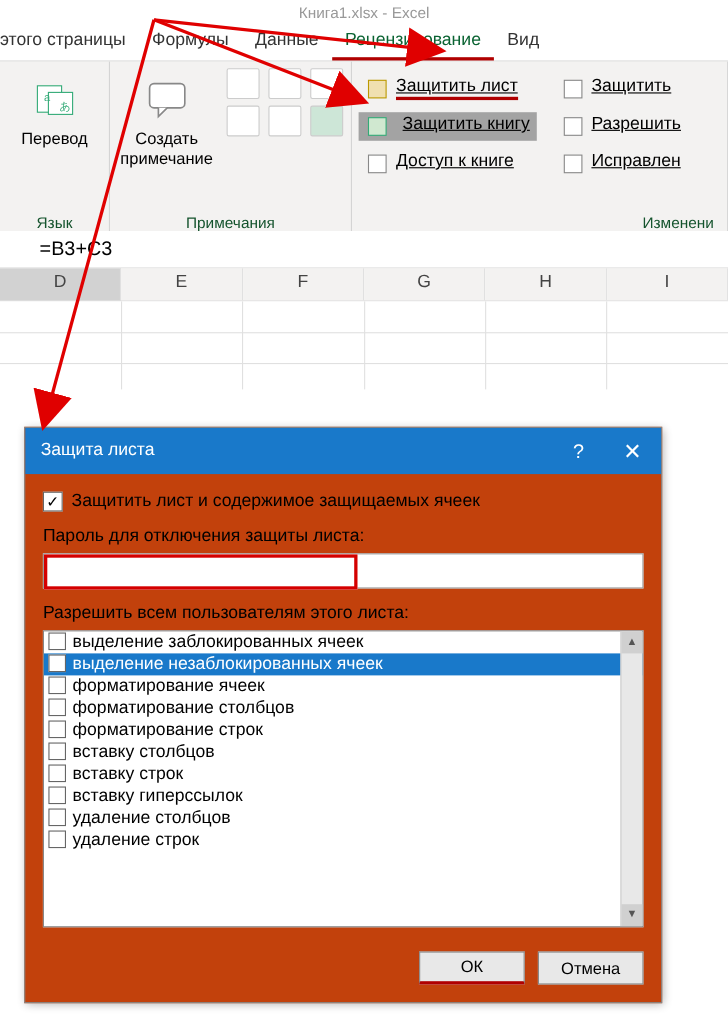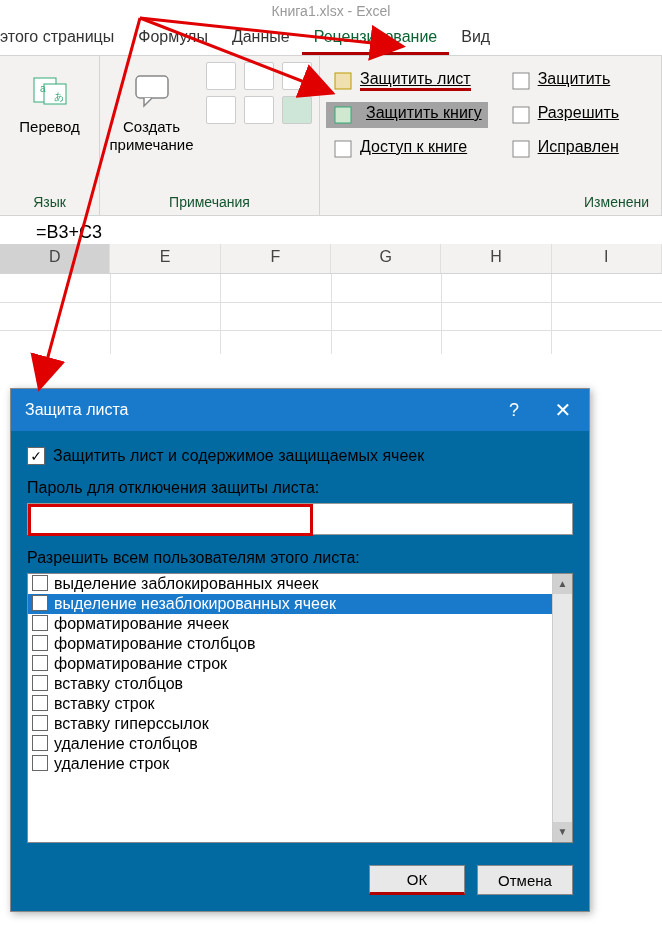--- a/index.html
+++ b/index.html
@@ -20,32 +20,32 @@
   .big-button .label { font-size: 15px; text-align: center; line-height: 1.2; }
   
   .col-stack { display: flex; flex-direction: column; gap: 8px; padding: 6px 0; }
   .row-item { display: flex; align-items: flex-start; gap: 6px; padding: 2px 6px; font-size: 16px; text-decoration: underline; }
   .row-item.highlighted { background: #a3a3a3; gap: 12px; }
   .row-item.underlined span.rlabel { border-bottom: 3px solid #b00000; }
   .small-icon { width: 22px; height: 22px; display: inline-flex; align-items: center; justify-content: center; }
   .tiny-icons { display: grid; grid-template-columns: repeat(3, 32px); gap: 6px; }
   .tiny-icon { width: 30px; height: 28px; border: 1px solid #ccc; border-radius: 2px; background: #fff; }
   
-  .formula-bar { display: flex; border-bottom: 1px solid #d4d4d4; height: 28px; align-items: flex-start; }
+  .formula-bar { display: flex; border-bottom: 1px solid #d4d4d4; height: 28px; align-items: flex-end; }
   .formula-input { flex: 1; padding: 6px 36px; font-size: 18px; border: none; }
   
   .grid-header { display: flex; border-bottom: 1px solid #d4d4d4; height: 30px; }
   .col-head { flex: 1; text-align: center; font-size: 16px; color: #444; border-right: 1px solid #e0e0e0; padding-top: 4px; background: #f3f2f1; }
   .col-head.active { background: #d2d2d2; }
   
   .grid-rows { position: relative; height: 80px; background: #fff; }
   .grid-rows .rowline { position: absolute; left: 0; right: 0; border-bottom: 1px solid #e0e0e0; }
   .grid-rows .colline { position: absolute; top: 0; bottom: 0; border-right: 1px solid #e0e0e0; }
   
-  .dialog { position: absolute; left: 10px; top: 388px; width: 580px; background: #0369a1; border: 1px solid #888; box-shadow: 2px 2px 8px rgba(0,0,0,0.3); }
+  .dialog { position: absolute; left: 22px; top: 388px; width: 580px; background: #c2410c; border: 1px solid #888; box-shadow: 2px 2px 8px rgba(0,0,0,0.3); }
   .dlg-title { background: #1979ca; color: #fff; display: flex; align-items: center; height: 42px; padding: 0 0 0 14px; font-size: 16px; }
   .dlg-title-text { flex: 1; }
   .dlg-help { width: 46px; text-align: center; font-size: 18px; }
   .dlg-close { width: 52px; text-align: center; font-size: 20px; font-family: Arial; }
   .dlg-body { padding: 16px 16px 12px 16px; font-size: 16px; }
   .chk-row { display: flex; align-items: center; gap: 8px; margin-bottom: 14px; }
   .chk { width: 18px; height: 18px; border: 1px solid #666; background: #fff; display: inline-flex; align-items: center; justify-content: center; font-size: 14px; color: #000; }
   .lbl { font-size: 16px; }
   .pwd-lbl { margin-bottom: 6px; }
   .pwd-input { width: 100%; height: 32px; border: 3px solid #d40000; background: #fff; margin-bottom: 6px; max-width: 285px; }

